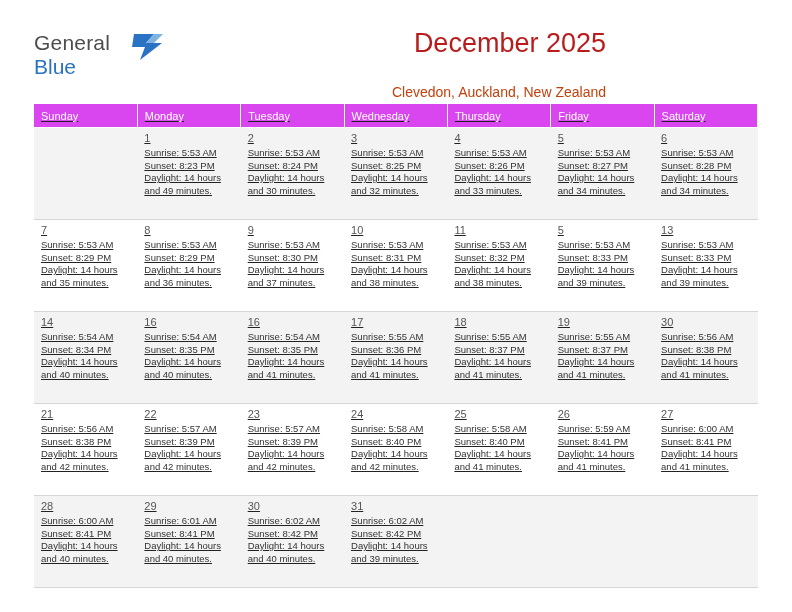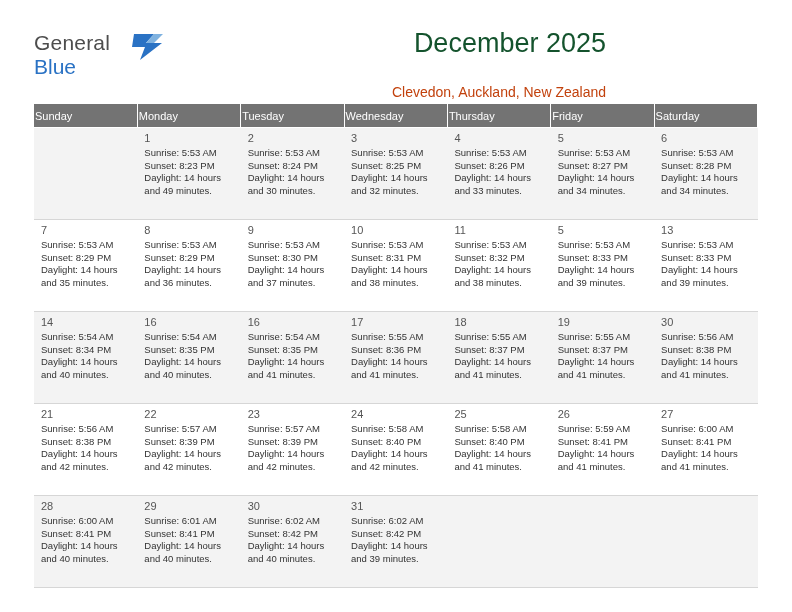--- a/index.html
+++ b/index.html
@@ -13,20 +13,21 @@
     font-family: "Liberation Sans", sans-serif;
     color: #222222;
     overflow: hidden;
   }
   .page {
     position: relative;
     width: 640px;
     height: 612px;
     box-sizing: border-box;
     padding: 26px 34px 0 34px;
+    text-decoration: underline;
   }
   
   .header {
     position: relative;
     height: 72px;
   }
   .logo {
     position: absolute;
     left: 0;
     top: 6px;
@@ -53,45 +54,45 @@
     height: 26px;
   }
   .title-block {
     position: absolute;
     right: 0;
     top: 0;
     text-align: right;
   }
   .cal-title {
     font-size: 27px;
-    color: #14532d;
+    color: #b91c1c;
     line-height: 34px;
     white-space: nowrap;
   }
   .cal-subtitle {
     font-size: 14px;
     color: #c2410c;
     line-height: 20px;
     margin-top: 22px;
     white-space: nowrap;
   }
   
   table.calendar {
     border-collapse: collapse;
     width: 724px;
     table-layout: fixed;
     margin-top: 6px;
   }
   table.calendar th {
-    background: #737373;
+    background: #d946ef;
     color: #ffffff;
     font-size: 11px;
     font-weight: normal;
     text-align: left;
-    padding: 5px 0 5px 1px;
+    padding: 5px 0 5px 7px;
     border: 1px solid #ffffff;
     border-left: none;
     border-top: none;
     height: 13px;
   }
   table.calendar th:first-child {
     border-left: none;
   }
   table.calendar td {
     vertical-align: top;

